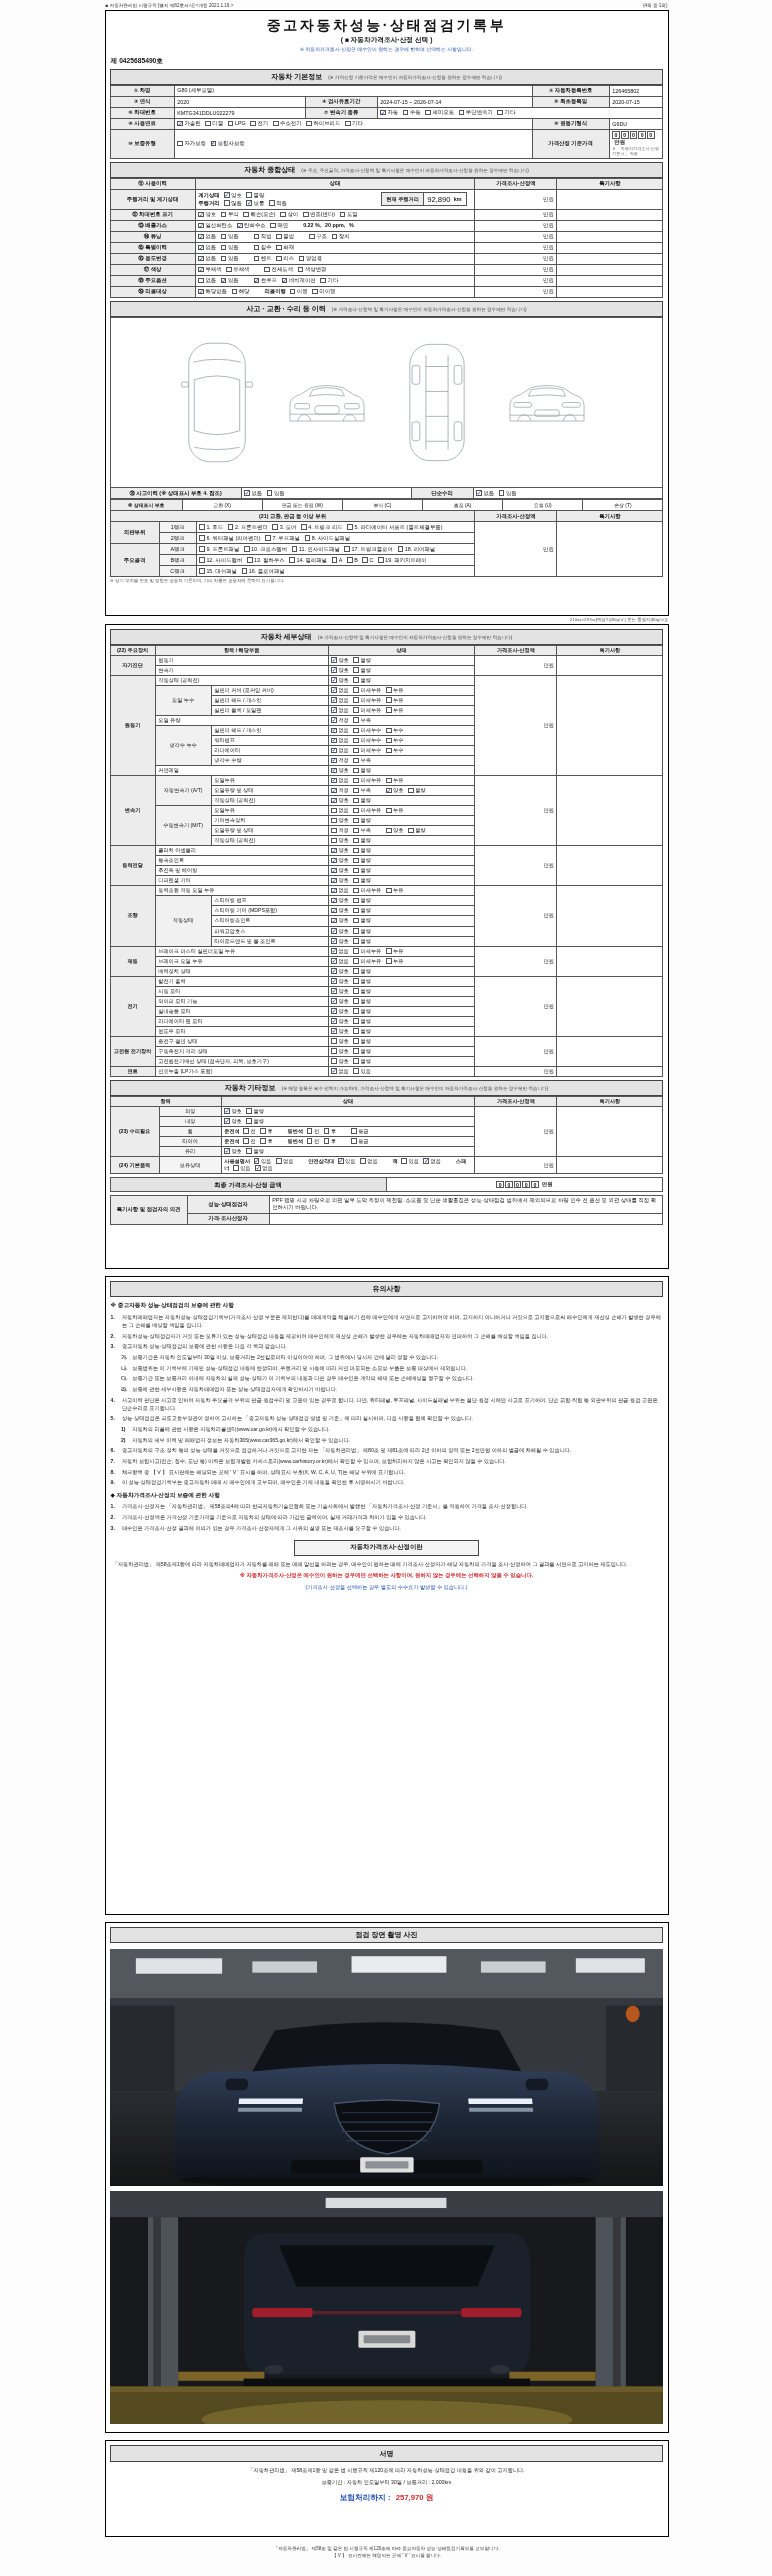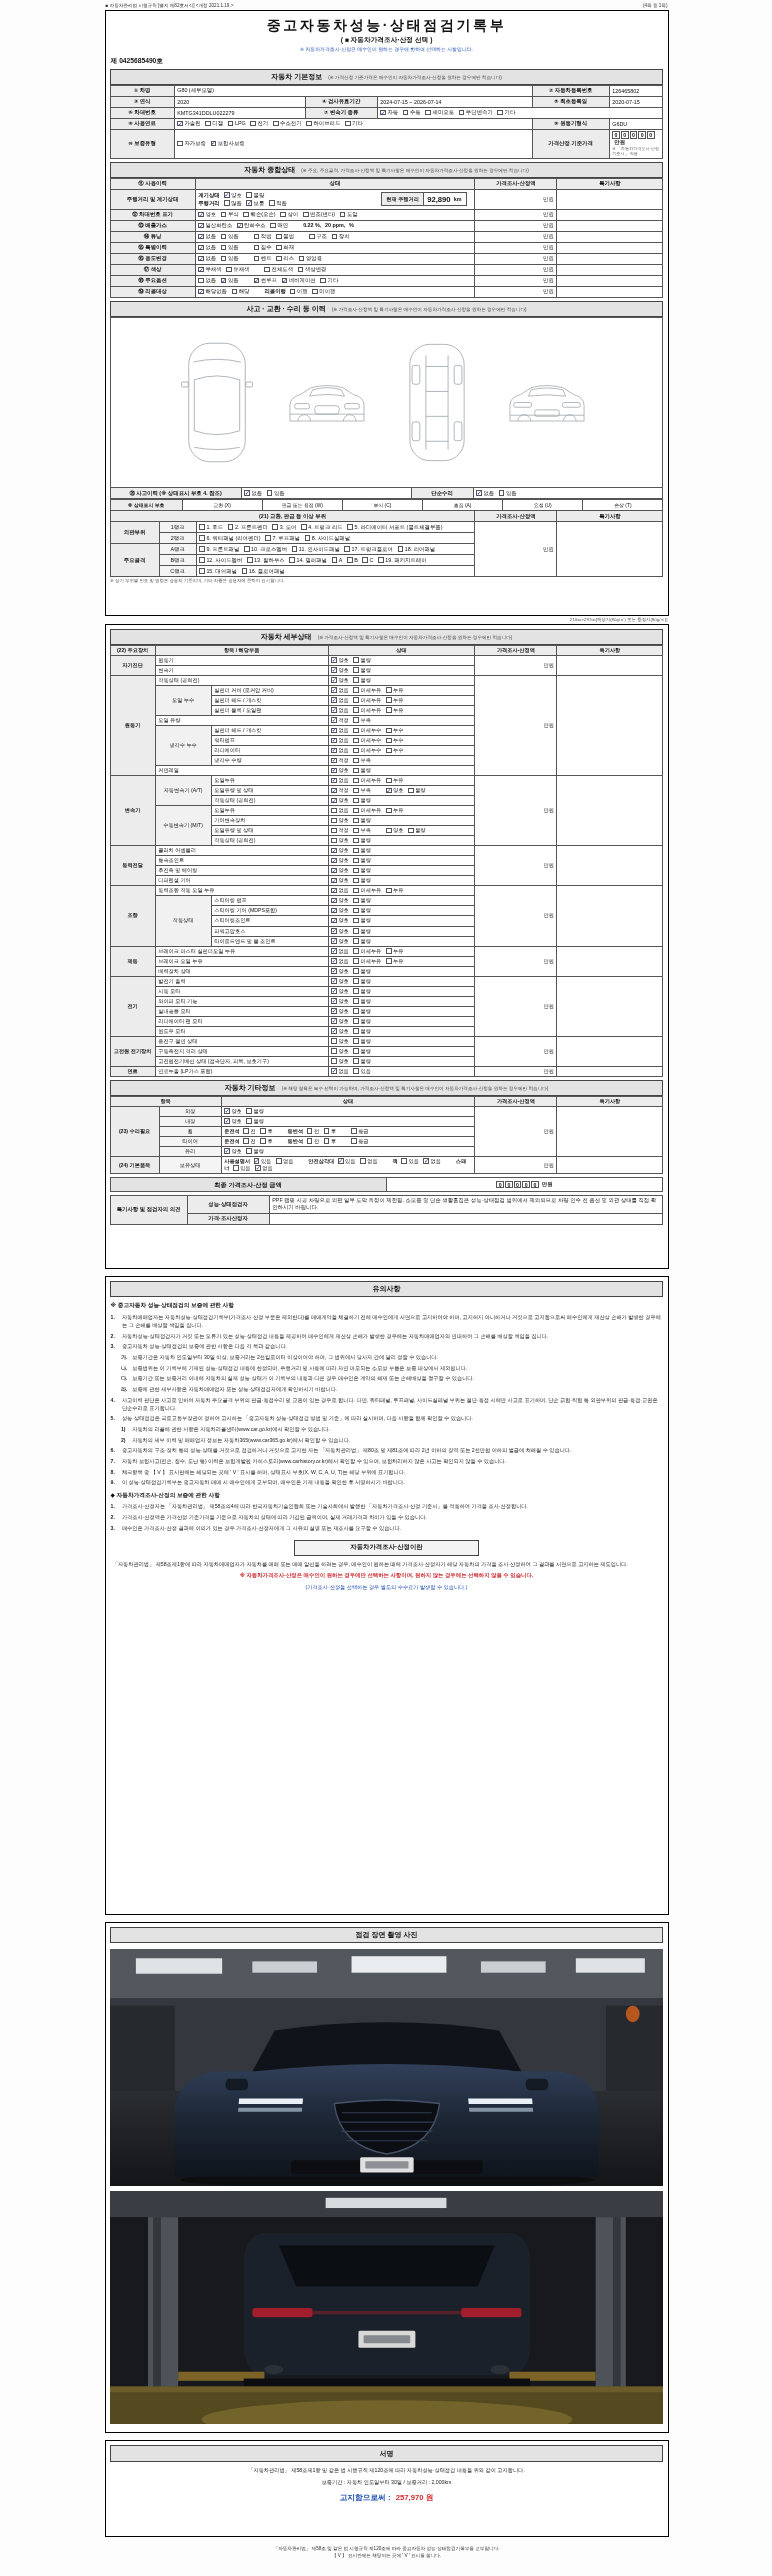--- a/index.html
+++ b/index.html
@@ -29,21 +29,21 @@
   .seg-t.gap{margin-left:10.3px}
   .cb{display:inline-block;width:5.7px;height:5.7px;border:0.5px solid #555;background:#fff;position:relative;vertical-align:-1px;margin-right:1.5px}
   .cb.on::after{content:"✓";position:absolute;left:-0.5px;top:-2.1px;font-size:6.2px;color:#16399c;font-weight:bold}
   .digit{display:inline-block;width:7.7px;height:7.7px;border:0.5px solid #555;text-align:center;line-height:7.7px;margin-right:1px;font-weight:bold;font-size:5.2px;background:#fff}
   .unit-txt{margin-left:2.1px;font-weight:bold}
   .mil-wrap{display:flex;justify-content:space-between;align-items:center}
   .mil-lines>div{padding:0.5px 0}
   .inl{font-weight:bold;margin-right:4.1px}
   .mil-box{border:0.5px solid #555;display:inline-flex;align-items:center;margin-right:5.2px}
   .mil-box-label{background:#ececec;font-weight:bold;padding:2.6px 4.1px;border-right:0.5px solid #555;font-size:5.2px}
-  .mil-val{font-size:7.7px;font-weight:bold;padding:1px 3.1px}
+  .mil-val{font-size:7.7px;font-weight:normal;padding:1px 3.1px}
   .mil-unit{padding-right:4.1px;font-weight:bold}
   .diagram{border:0.5px solid #555;border-bottom:none;display:flex;justify-content:center;align-items:center;gap:29px;padding:5.2px;height:170px;background:#fff}
   .legend{display:flex;border:0.5px solid #555;border-bottom:none}
   .legend-label{width:72px;background:#ececec;font-weight:bold;text-align:center;padding:2.1px;border-right:0.5px solid #555;font-size:4.9px}
   .legend-cell{flex:1;text-align:center;padding:2.1px;border-right:0.5px solid #555;font-size:4.9px}
   .legend-cell:last-child{border-right:none}
   .botnote{font-size:4.4px;color:#555;padding:1px 0.5px}
   .papernote{text-align:right;font-size:4.4px;color:#555;margin:-5.7px 1px 1.5px 0}
   .finalrow{display:flex;border:0.5px solid #555;margin-top:3.1px;height:14.4px}
   .final-label{width:50%;background:#e3e3e3;font-weight:bold;text-align:center;line-height:13.4px;border-right:0.5px solid #555;font-size:6.2px}
@@ -799,21 +799,21 @@
       <rect y="344" width="1284" height="10" fill="#6b5c28"></rect>
       <ellipse cx="642" cy="402" rx="430" ry="34" fill="#8a7a35" opacity="0.55"></ellipse>
     </svg>
   </div>
 
   <div class="box b5">
     <div class="sechead" style="margin-top:0">서명</div>
     <div class="signline">「자동차관리법」 제58조제1항 및 같은 법 시행규칙 제120조에 따라 자동차성능·상태점검 내용을 위와 같이 고지합니다.</div>
     <div class="signline">보증기간 : 자동차 인도일부터 30일 / 보증거리 : 2,000km</div>
     <div class="ins">
-      <span>고지함으로써 :</span>
+      <span>보험처리하지 :</span>
       <span class="val">257,970 원</span>
     </div>
   </div>
 
   <div class="footer">
     <div>「자동차관리법」 제58조 및 같은 법 시행규칙 제120조에 따라 중고자동차 성능·상태점검기록부를 교부합니다.</div>
     <div>【 V 】 표시란에는 해당되는 곳에 ' V ' 표시를 합니다.</div>
   </div>
 
 </div>

